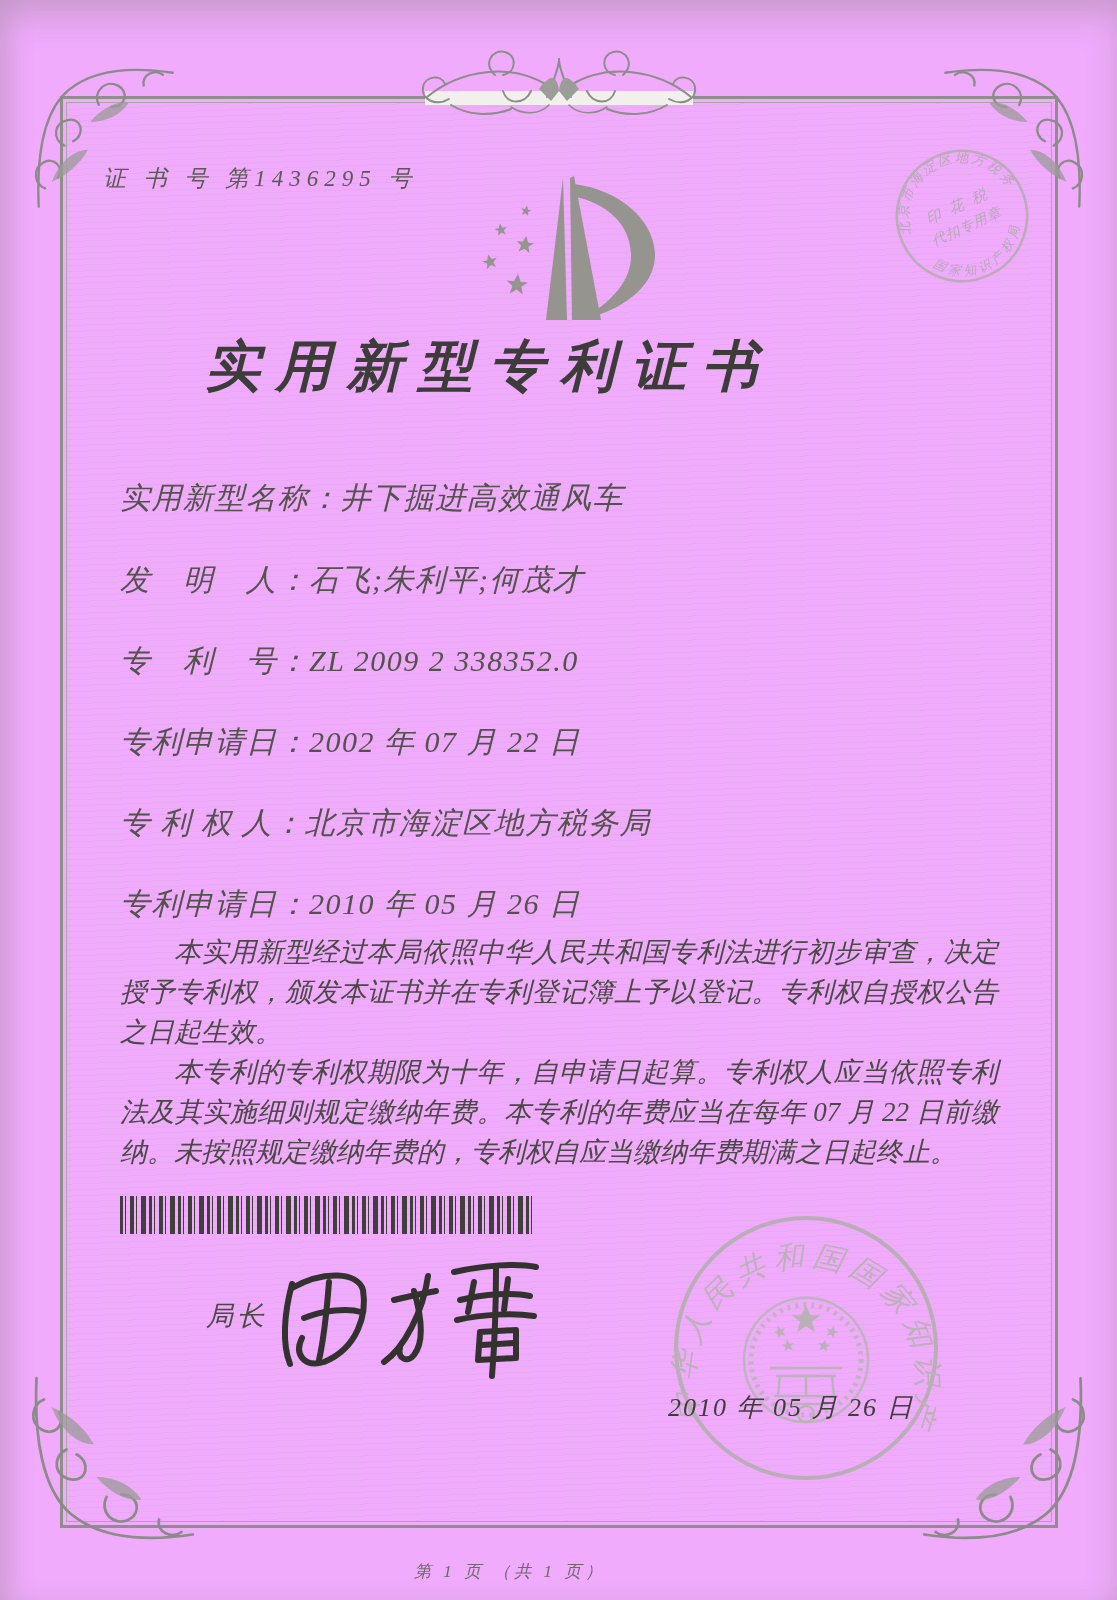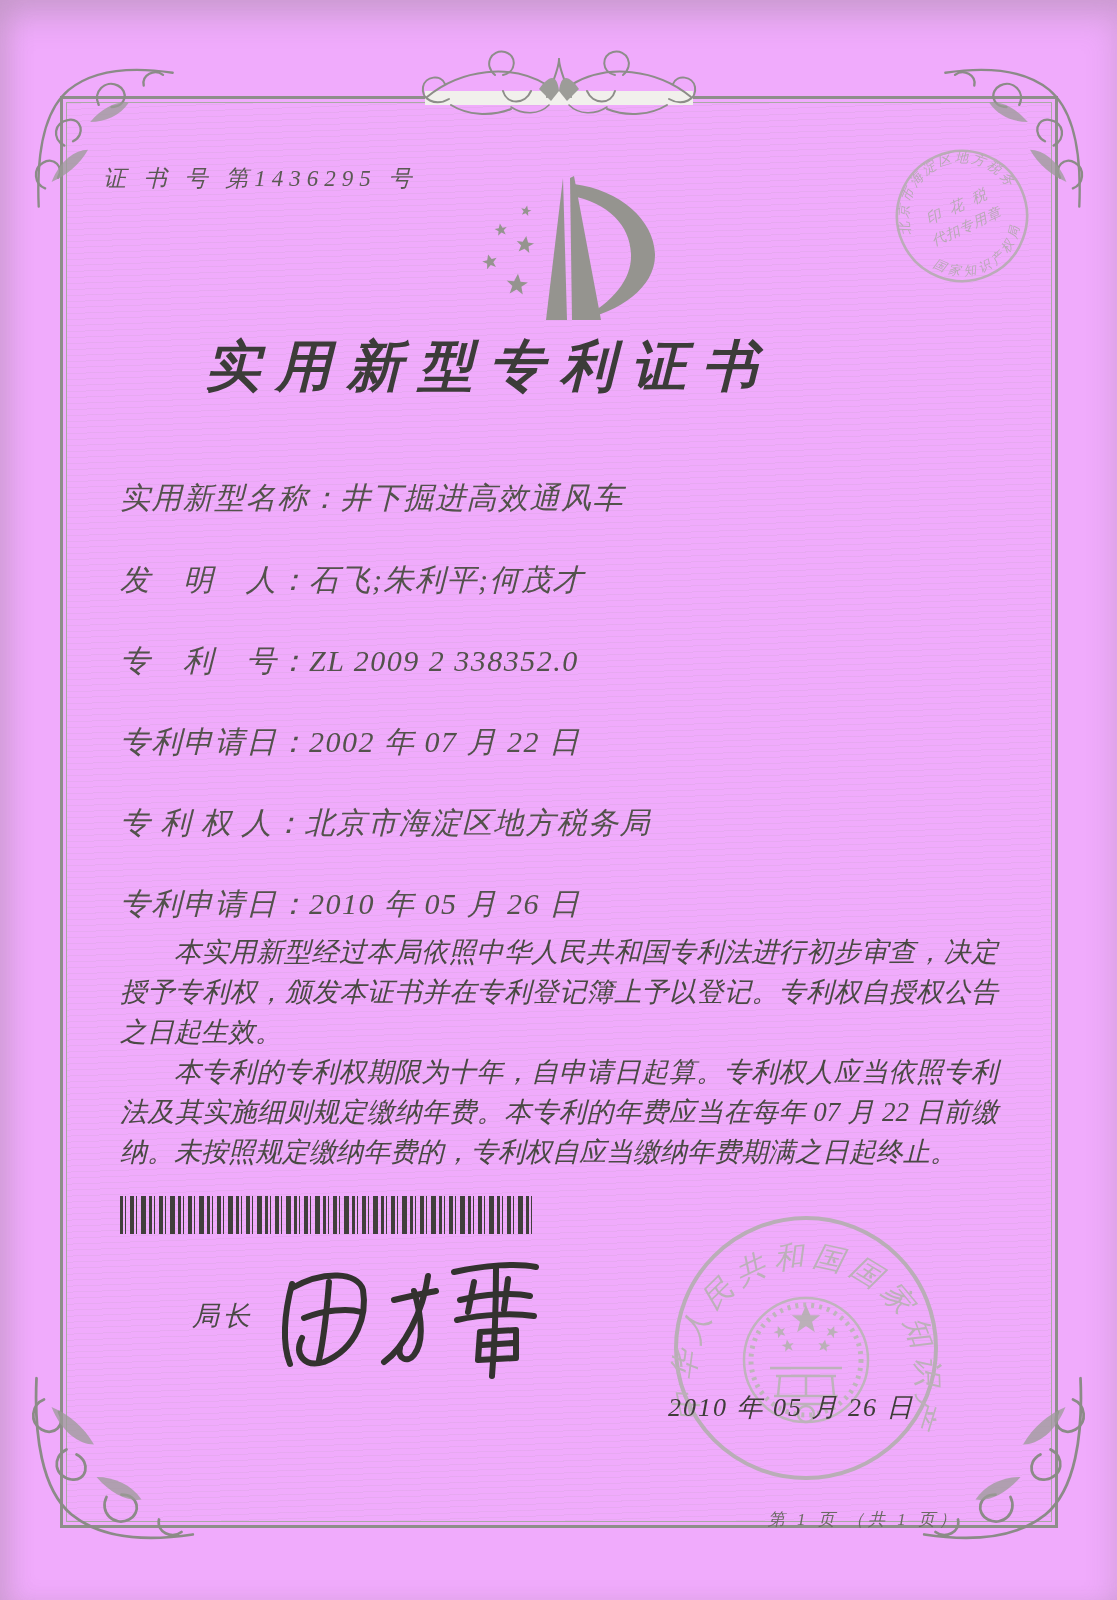--- a/index.html
+++ b/index.html
@@ -60,32 +60,32 @@
   .barcode {
     position:absolute; left:120px; top:1196px; width:412px; height:38px;
     background:repeating-linear-gradient(90deg,
       #413f3c 0 3px, transparent 3px 5px,
       #413f3c 5px 6px, transparent 6px 10px,
       #413f3c 10px 14px, transparent 14px 16px,
       #413f3c 16px 17px, transparent 17px 21px,
       #413f3c 21px 26px, transparent 26px 29px);
   }
   .director-label {
-    position:absolute; left:192px; top:1298px;
+    position:absolute; left:206px; top:1298px;
     font-size:27px; color:#4a4a45; letter-spacing:4px;
   }
   .signature { position:absolute; left:262px; top:1242px; width:290px; height:150px; }
   .seal { position:absolute; left:650px; top:1192px; width:312px; height:312px; opacity:.85; }
   .issue-date {
     position:absolute; left:668px; top:1390px;
     font-size:26px; color:#3e3d39; letter-spacing:2px; white-space:nowrap;
   }
   .tax-stamp { position:absolute; left:876px; top:130px; width:172px; height:172px; opacity:.8; }
   .footer {
-    position:absolute; left:60px; top:1508px; width:900px; text-align:right;
+    position:absolute; left:60px; top:1560px; width:900px; text-align:center;
     font-size:17px; color:#6b6a64; letter-spacing:4px;
   }
   svg { display:block; }
 </style>
 </head>
 <body>
 
 <div class="paper">
 
   <div class="frame">

